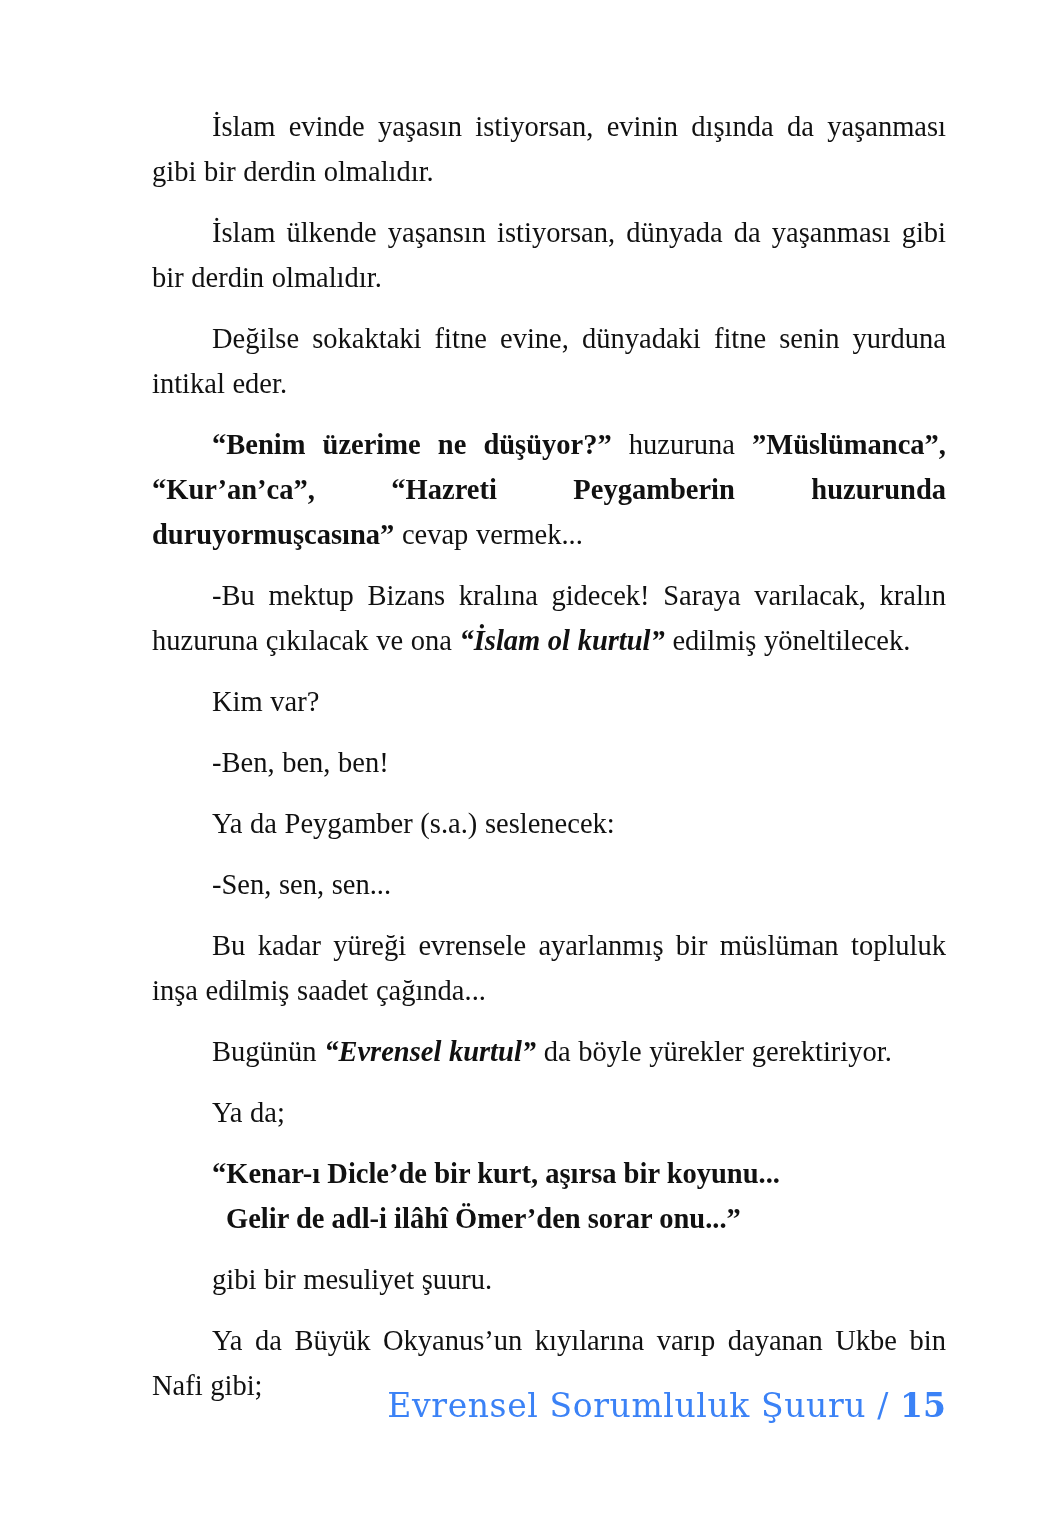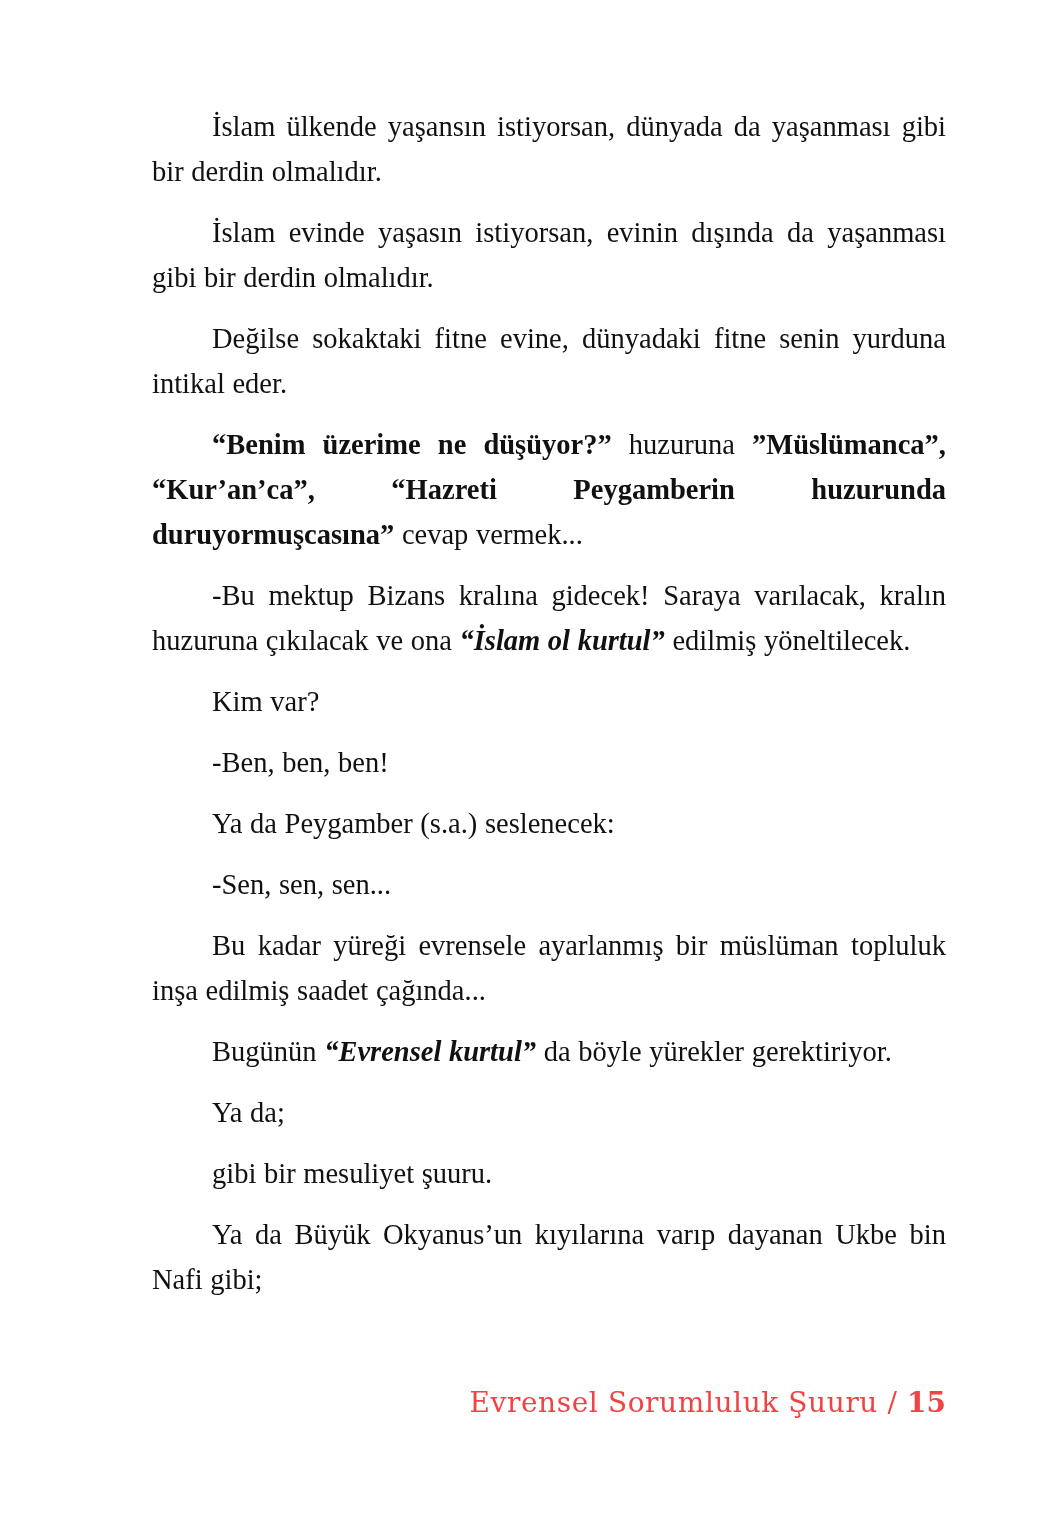--- a/index.html
+++ b/index.html
@@ -77,40 +77,40 @@
   }
 
   
   .footer {
     position: absolute;
     left: 152px;
     top: 1386px;
     width: 794px;
     text-align: right;
     font-family: "DejaVu Serif", "Liberation Serif", serif;
-    font-size: 28px;
+    font-size: 33px;
     letter-spacing: 0.6px;
-    color: #ef4444;
+    color: #3b82f6;
     white-space: nowrap;
   }
   .footer .page-num {
     font-weight: bold;
     letter-spacing: 0;
   }
 </style>
 </head>
 <body>
 
 <div class="page">
 
   <div class="text-column">
 
+    <p class="body-para last-line-left">İslam evinde yaşasın istiyorsan, evinin dışında da yaşanması gibi bir derdin olmalıdır.</p>
+
     <p class="body-para last-line-left">İslam ülkende yaşansın istiyorsan, dünyada da yaşanması gibi bir derdin olmalıdır.</p>
-
-    <p class="body-para last-line-left">İslam evinde yaşasın istiyorsan, evinin dışında da yaşanması gibi bir derdin olmalıdır.</p>
 
     <p class="body-para last-line-left">Değilse sokaktaki fitne evine, dünyadaki fitne senin yurduna intikal eder.</p>
 
 
     <p class="body-para bold-para last-line-left"><span>“Benim üzerime ne düşüyor?”</span><span class="reg"> huzuruna </span><span>”Müslümanca”, “Kur’an’ca”, “Hazreti Peygamberin huzurunda duruyormuşcasına”</span><span class="reg"> cevap vermek...</span></p>
 
     <p class="body-para last-line-left"><span>-Bu mektup Bizans kralına gidecek! Saraya varılacak, kralın huzuruna çıkılacak ve ona </span><strong class="b">“İslam ol kurtul”</strong><span> edilmiş yöneltilecek.</span></p>
 
     <p class="body-para last-line-left">Kim var?</p>
 
@@ -119,20 +119,24 @@
     <p class="body-para last-line-left">Ya da Peygamber (s.a.) seslenecek:</p>
 
     <p class="body-para last-line-left">-Sen, sen, sen...</p>
 
     <p class="body-para last-line-left">Bu kadar yüreği evrensele ayarlanmış bir müslüman topluluk inşa edilmiş saadet çağında...</p>
 
     <p class="body-para last-line-left"><span>Bugünün </span><strong class="b">“Evrensel kurtul”</strong><span> da böyle yürekler gerektiriyor.</span></p>
 
     <p class="body-para last-line-left">Ya da;</p>
 
+    <div class="couplet">
+      <span class="line-1">“Kenar-ı Dicle’de bir kurt, aşırsa bir koyunu...</span>
+      <span class="line-2">Gelir de adl-i ilâhî Ömer’den sorar onu...”</span>
+    </div>
 
     <p class="body-para last-line-left">gibi bir mesuliyet şuuru.</p>
 
     <p class="body-para last-line-left">Ya da Büyük Okyanus’un kıyılarına varıp dayanan Ukbe bin Nafi gibi;</p>
 
   </div>
 
   <div class="footer"><span>Evrensel Sorumluluk Şuuru / </span><span class="page-num">15</span></div>
 
 </div>

